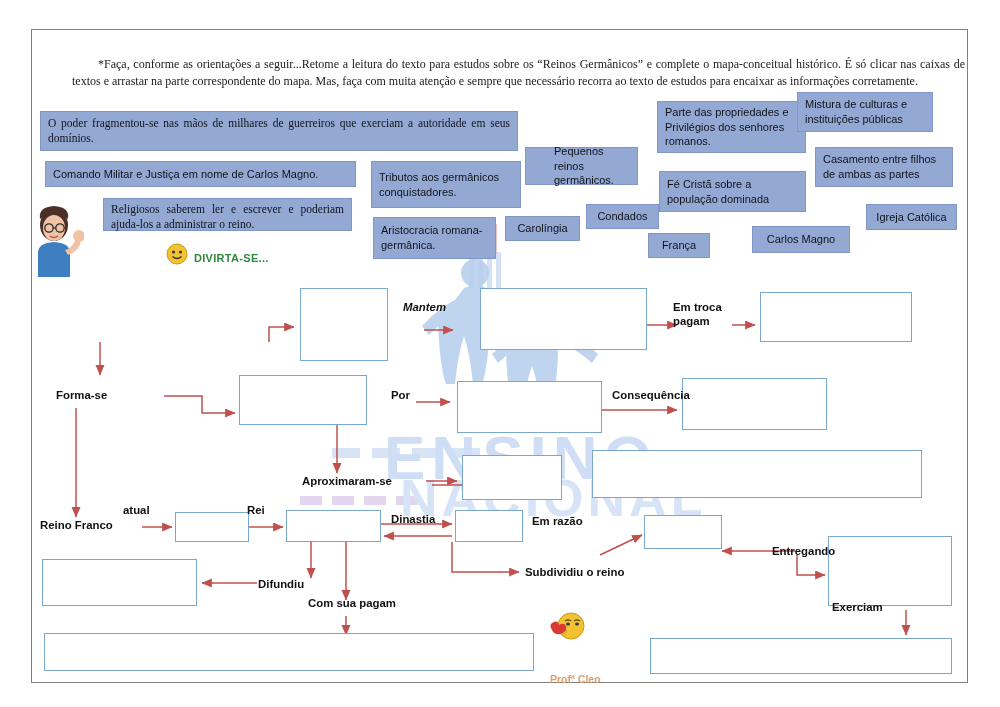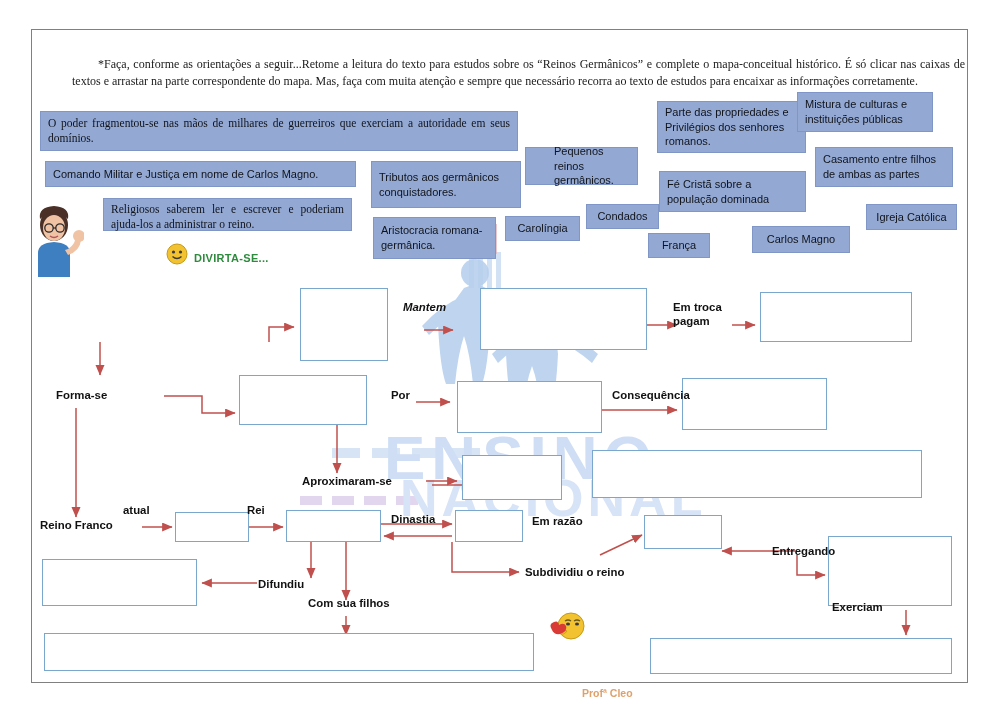--- a/index.html
+++ b/index.html
@@ -243,21 +243,21 @@
     <svg width="44" height="42" viewBox="0 0 44 42">
       <circle cx="25" cy="18" r="13" fill="#f2c230" stroke="#c79a16" stroke-width="1"></circle>
       <path d="M19 13 q3 -2 6 0" stroke="#6b5a18" stroke-width="1.4" fill="none"></path>
       <path d="M28 13 q3 -2 6 0" stroke="#6b5a18" stroke-width="1.4" fill="none"></path>
       <ellipse cx="22" cy="16" rx="2" ry="1.5" fill="#3a3a3a"></ellipse>
       <ellipse cx="31" cy="16" rx="2" ry="1.5" fill="#3a3a3a"></ellipse>
       <path d="M12 25 q4 -5 9 -2 q-3 5 -9 2z" fill="#f2c230" stroke="#c79a16" stroke-width=".8"></path>
       <path d="M6 22 q-4 -6 2 -8 q4 -2 5 3 q5 -3 7 1 q2 5 -6 8 q-6 1 -8 -4z" fill="#d93a35"></path>
     </svg>
   </div>
-  <div id="profa" style="left:518px;top:657px;margin-left:32px;">Profª Cleo</div>
+  <div id="profa" style="left:518px;top:643px;">Profª Cleo</div>
 
 
   <div class="slot" style="left:268px;top:258px;width:88px;height:73px;"></div>
   <div class="slot" style="left:448px;top:258px;width:167px;height:62px;"></div>
   <div class="slot" style="left:728px;top:262px;width:152px;height:50px;"></div>
 
   <div class="slot" style="left:207px;top:345px;width:128px;height:50px;"></div>
   <div class="slot" style="left:425px;top:351px;width:145px;height:52px;"></div>
   <div class="slot" style="left:650px;top:348px;width:145px;height:52px;"></div>
 
@@ -283,16 +283,16 @@
   <div class="lbl" style="left:552px;top:358px;margin-left:28px;">Consequência</div>
   <div class="lbl" style="left:270px;top:444px;">Aproximaram-se</div>
   <div class="lbl" style="left:500px;top:436px;margin-top:48px;">Em razão</div>
   <div class="lbl" style="left:8px;top:488px;">Reino Franco</div>
   <div class="lbl" style="left:91px;top:473px;">atual</div>
   <div class="lbl" style="left:215px;top:473px;">Rei</div>
   <div class="lbl" style="left:359px;top:482px;">Dinastia</div>
   <div class="lbl" style="left:740px;top:482px;margin-top:32px;">Entregando</div>
   <div class="lbl" style="left:493px;top:535px;">Subdividiu o reino</div>
   <div class="lbl" style="left:226px;top:547px;">Difundiu</div>
-  <div class="lbl" style="left:276px;top:566px;">Com sua filhos</div>
+  <div class="lbl" style="left:276px;top:566px;">Com sua pagam</div>
   <div class="lbl" style="left:800px;top:570px;">Exerciam</div>
 
 </div>
 
 </body></html>

